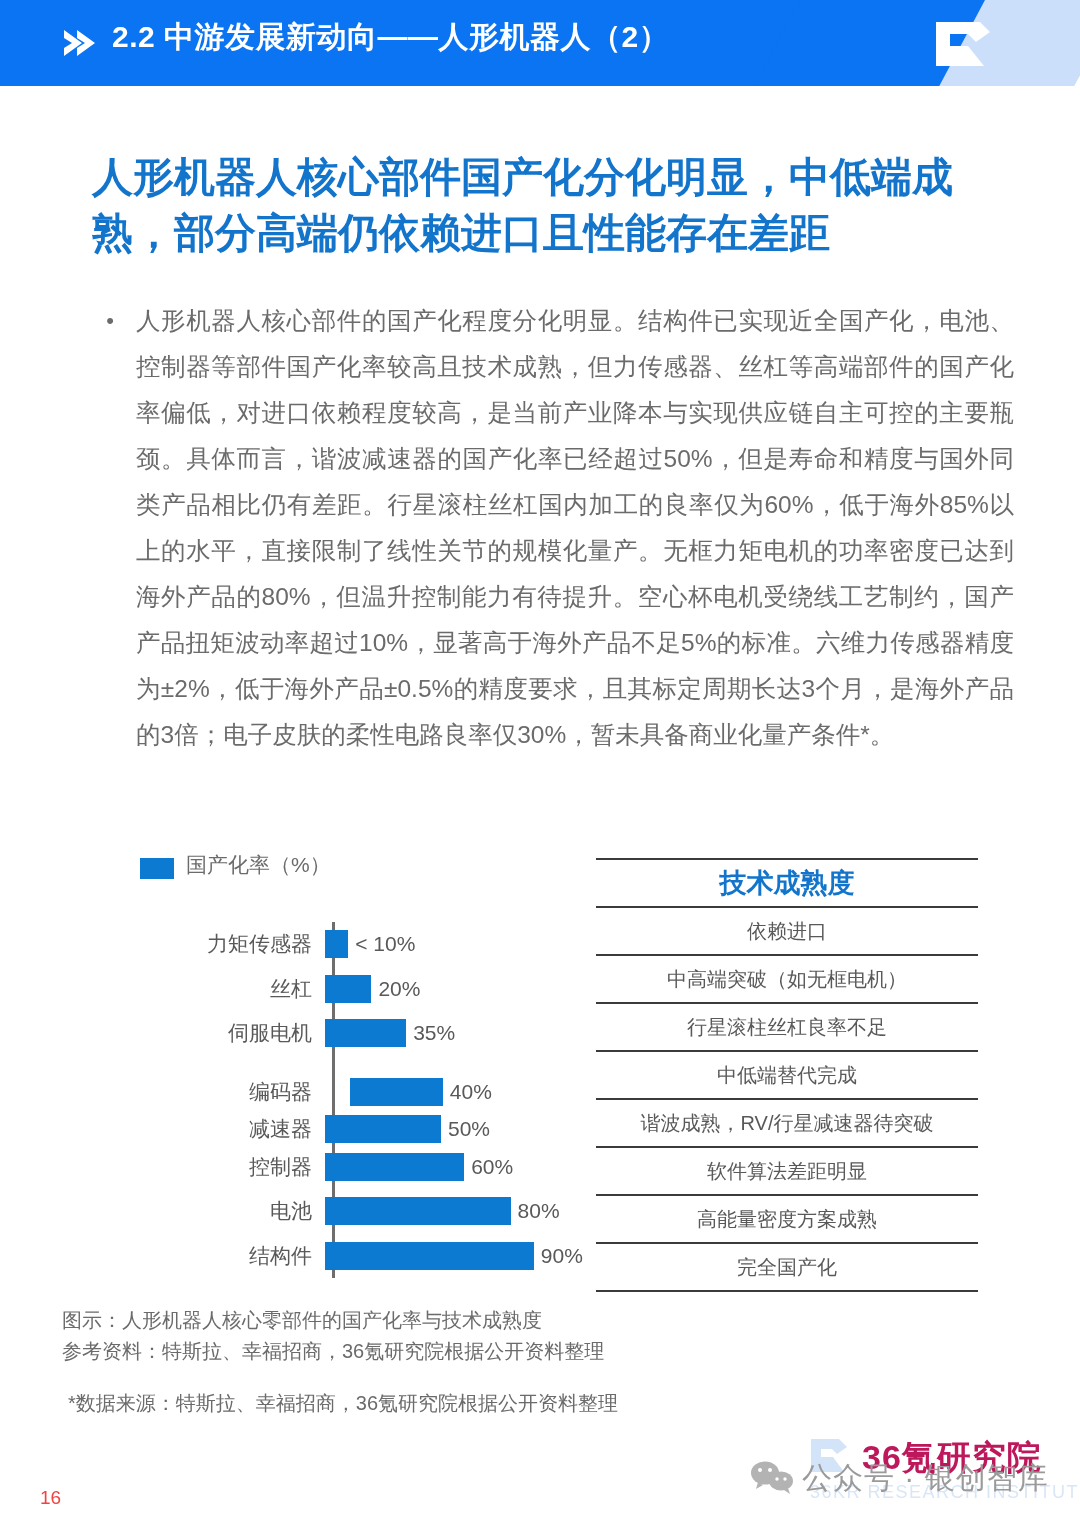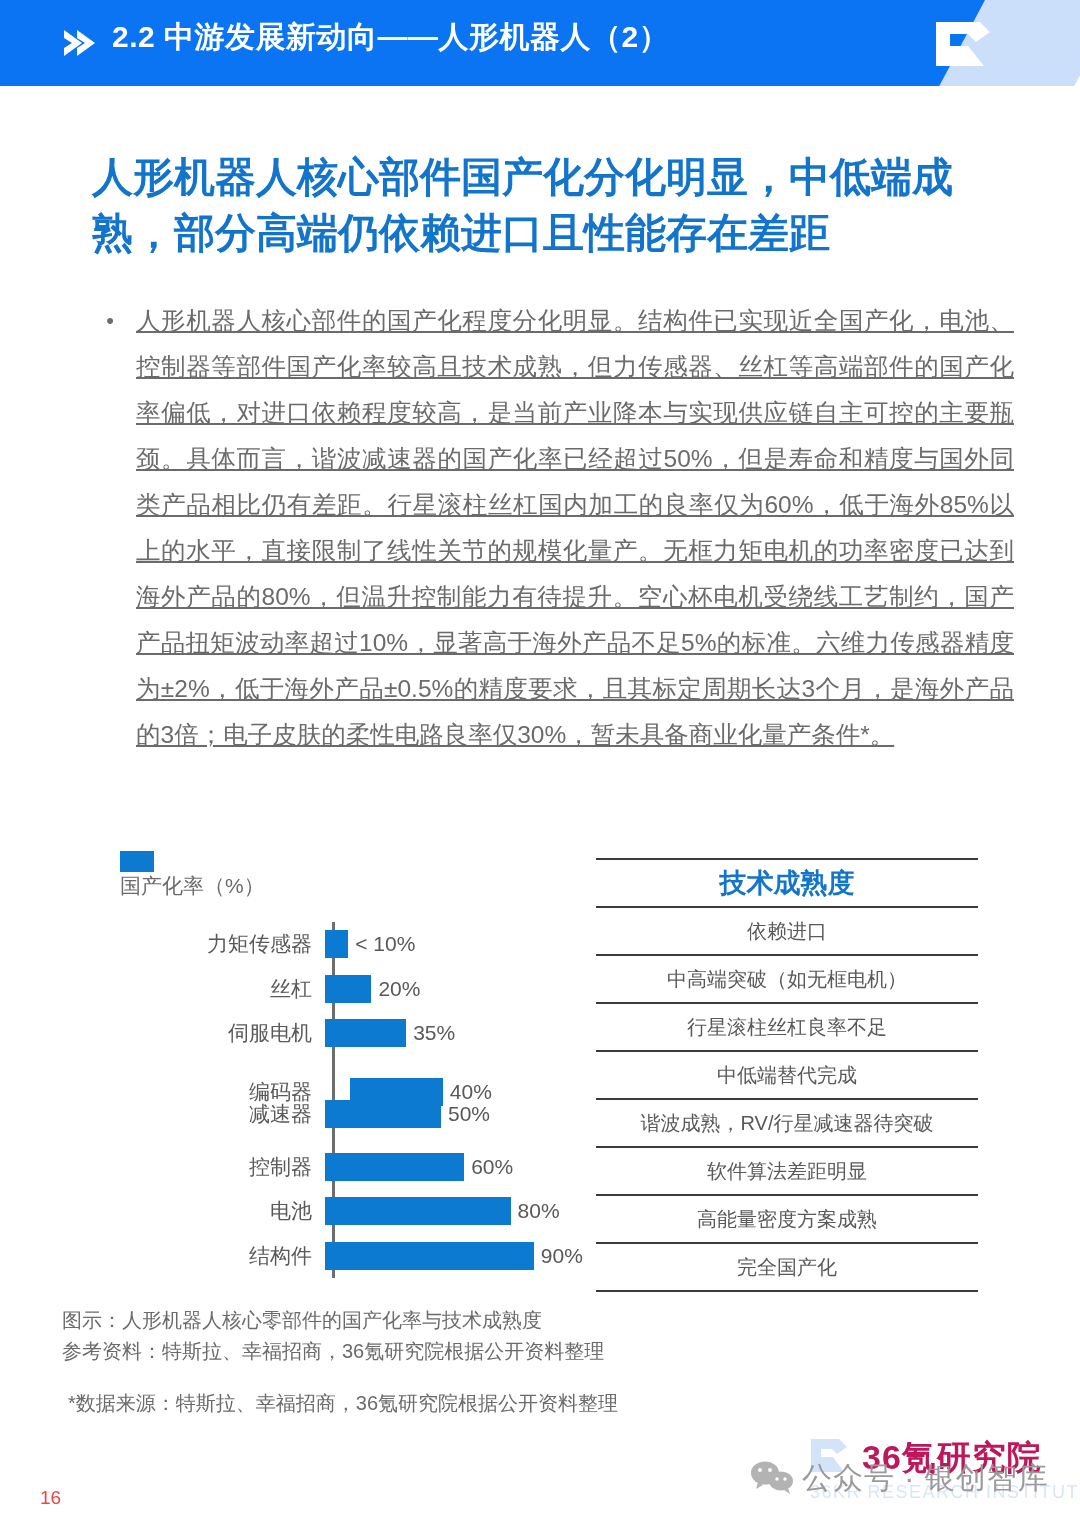--- a/index.html
+++ b/index.html
@@ -103,31 +103,29 @@
     color: #6b6b6b;
     text-align: center;
   }
   .body-text {
     flex: 1;
     font-size: 24.5px;
     line-height: 46px;
     color: #6b6b6b;
     text-align: justify;
     text-justify: inter-character;
-    text-decoration: underline;
   }
 
   
   .legend {
     position: absolute;
-    left: 120px;
+    left: 140px;
     top: 851px;
     display: flex;
-    align-items: flex-start;
-    flex-direction: column;
+    align-items: flex-end;
   }
   .legend-swatch {
     width: 34px;
     height: 21px;
     background: #0B7AD0;
     margin-right: 12px;
   }
   .legend-label {
     font-size: 21px;
     color: #6b6b6b;
@@ -353,21 +351,21 @@
           <div class="bar-value">35%</div>
         </div>
       </div>
       <div class="chart-row" style="top: 148px; gap: 25px;">
         <div class="cat-label">编码器</div>
         <div class="bar-wrap">
           <div class="bar" style="width: 92.8px; background: rgb(11, 122, 208);"></div>
           <div class="bar-value">40%</div>
         </div>
       </div>
-      <div class="chart-row" style="top: 170px;">
+      <div class="chart-row" style="top: 185px;">
         <div class="cat-label">减速器</div>
         <div class="bar-wrap">
           <div class="bar" style="width: 116px; background: rgb(11, 122, 208);"></div>
           <div class="bar-value">50%</div>
         </div>
       </div>
       <div class="chart-row" style="top: 222.5px;">
         <div class="cat-label">控制器</div>
         <div class="bar-wrap">
           <div class="bar" style="width: 139.2px; background: rgb(11, 122, 208);"></div>

